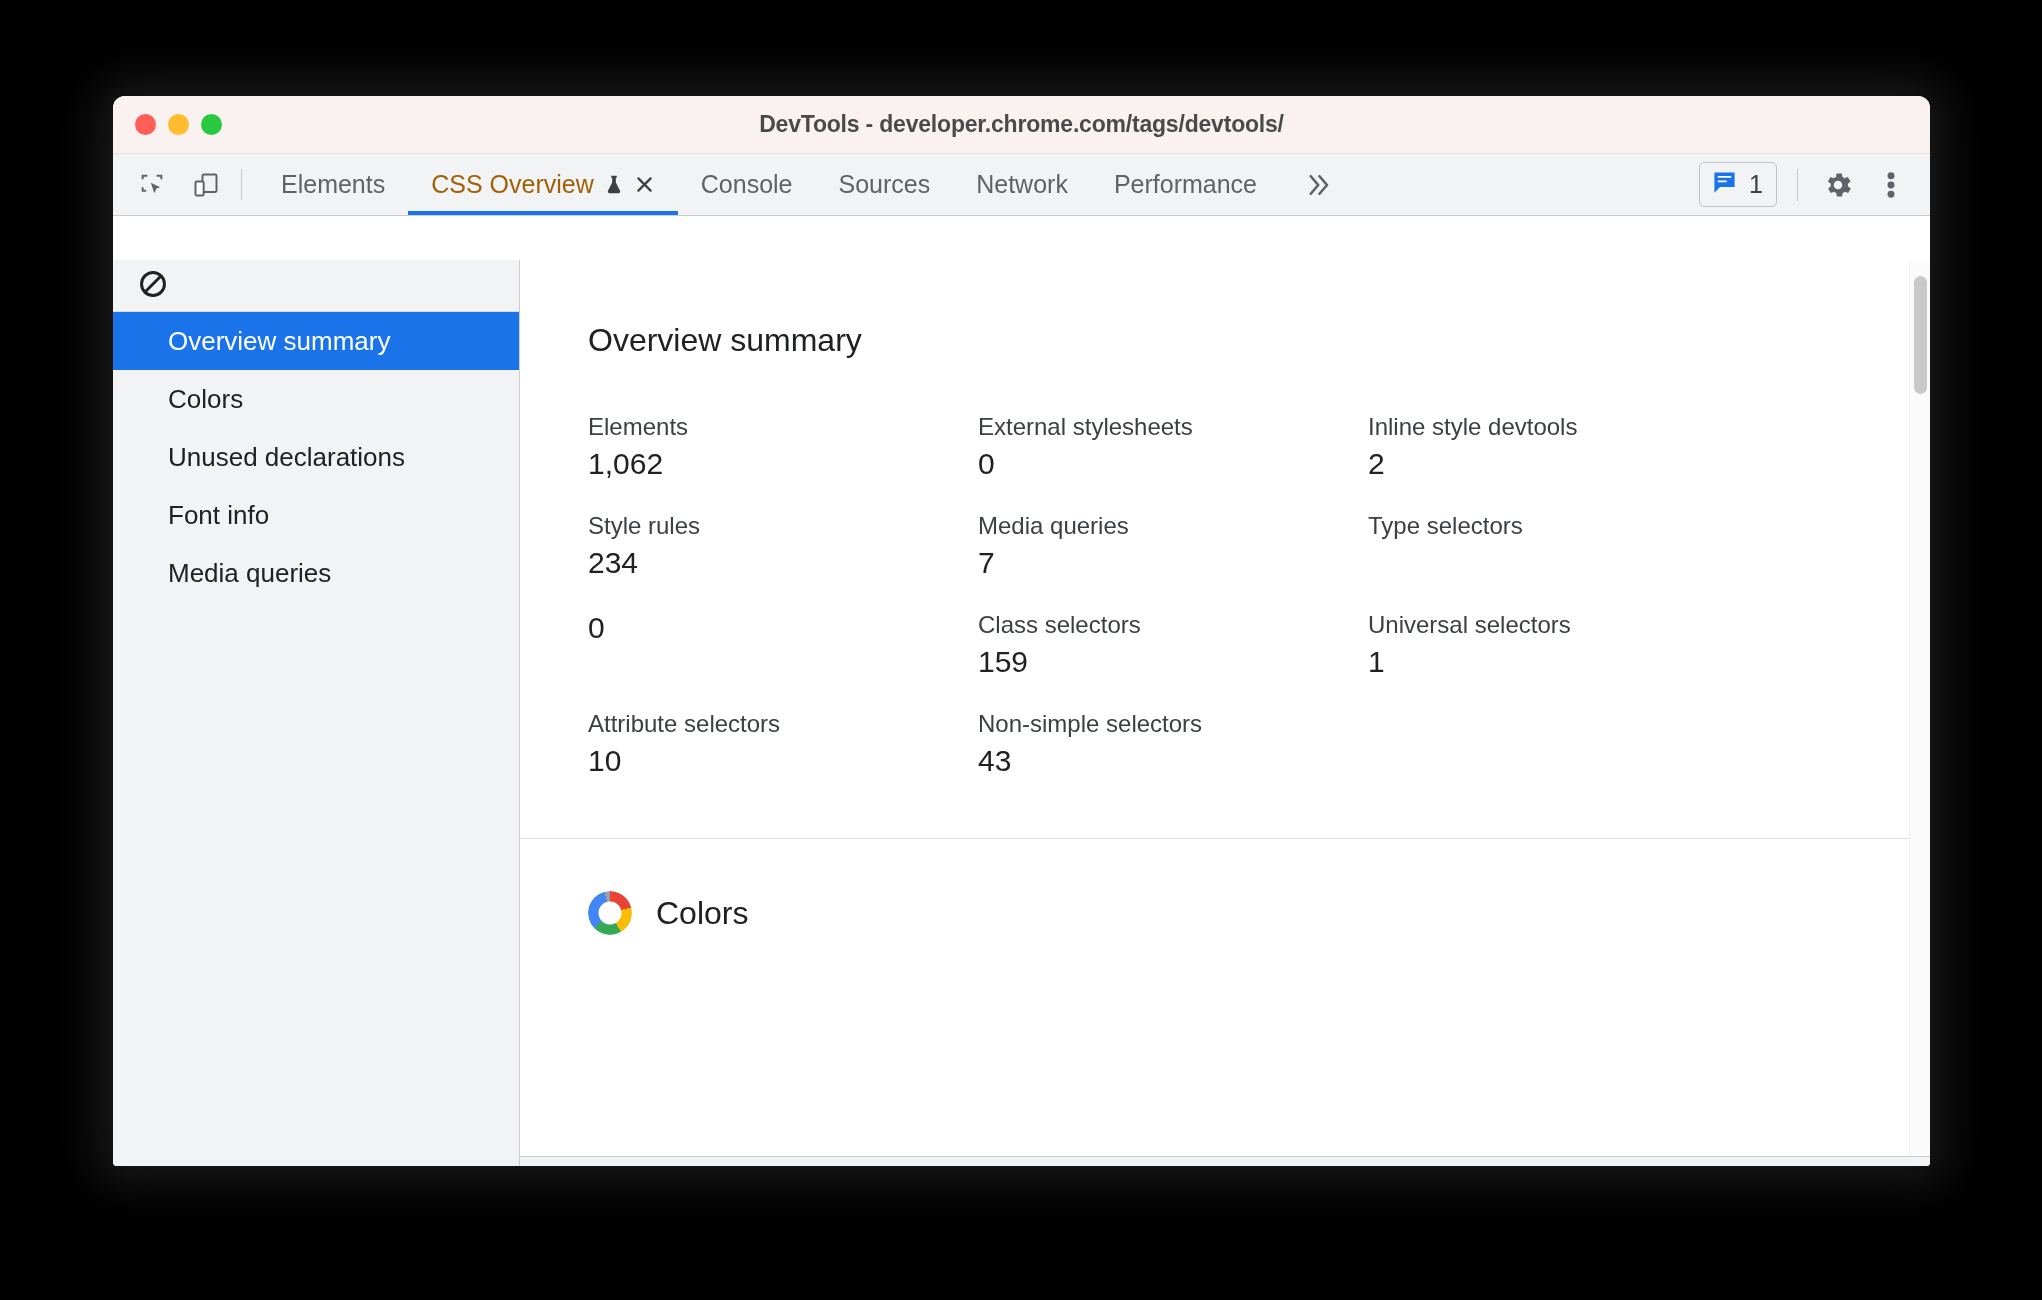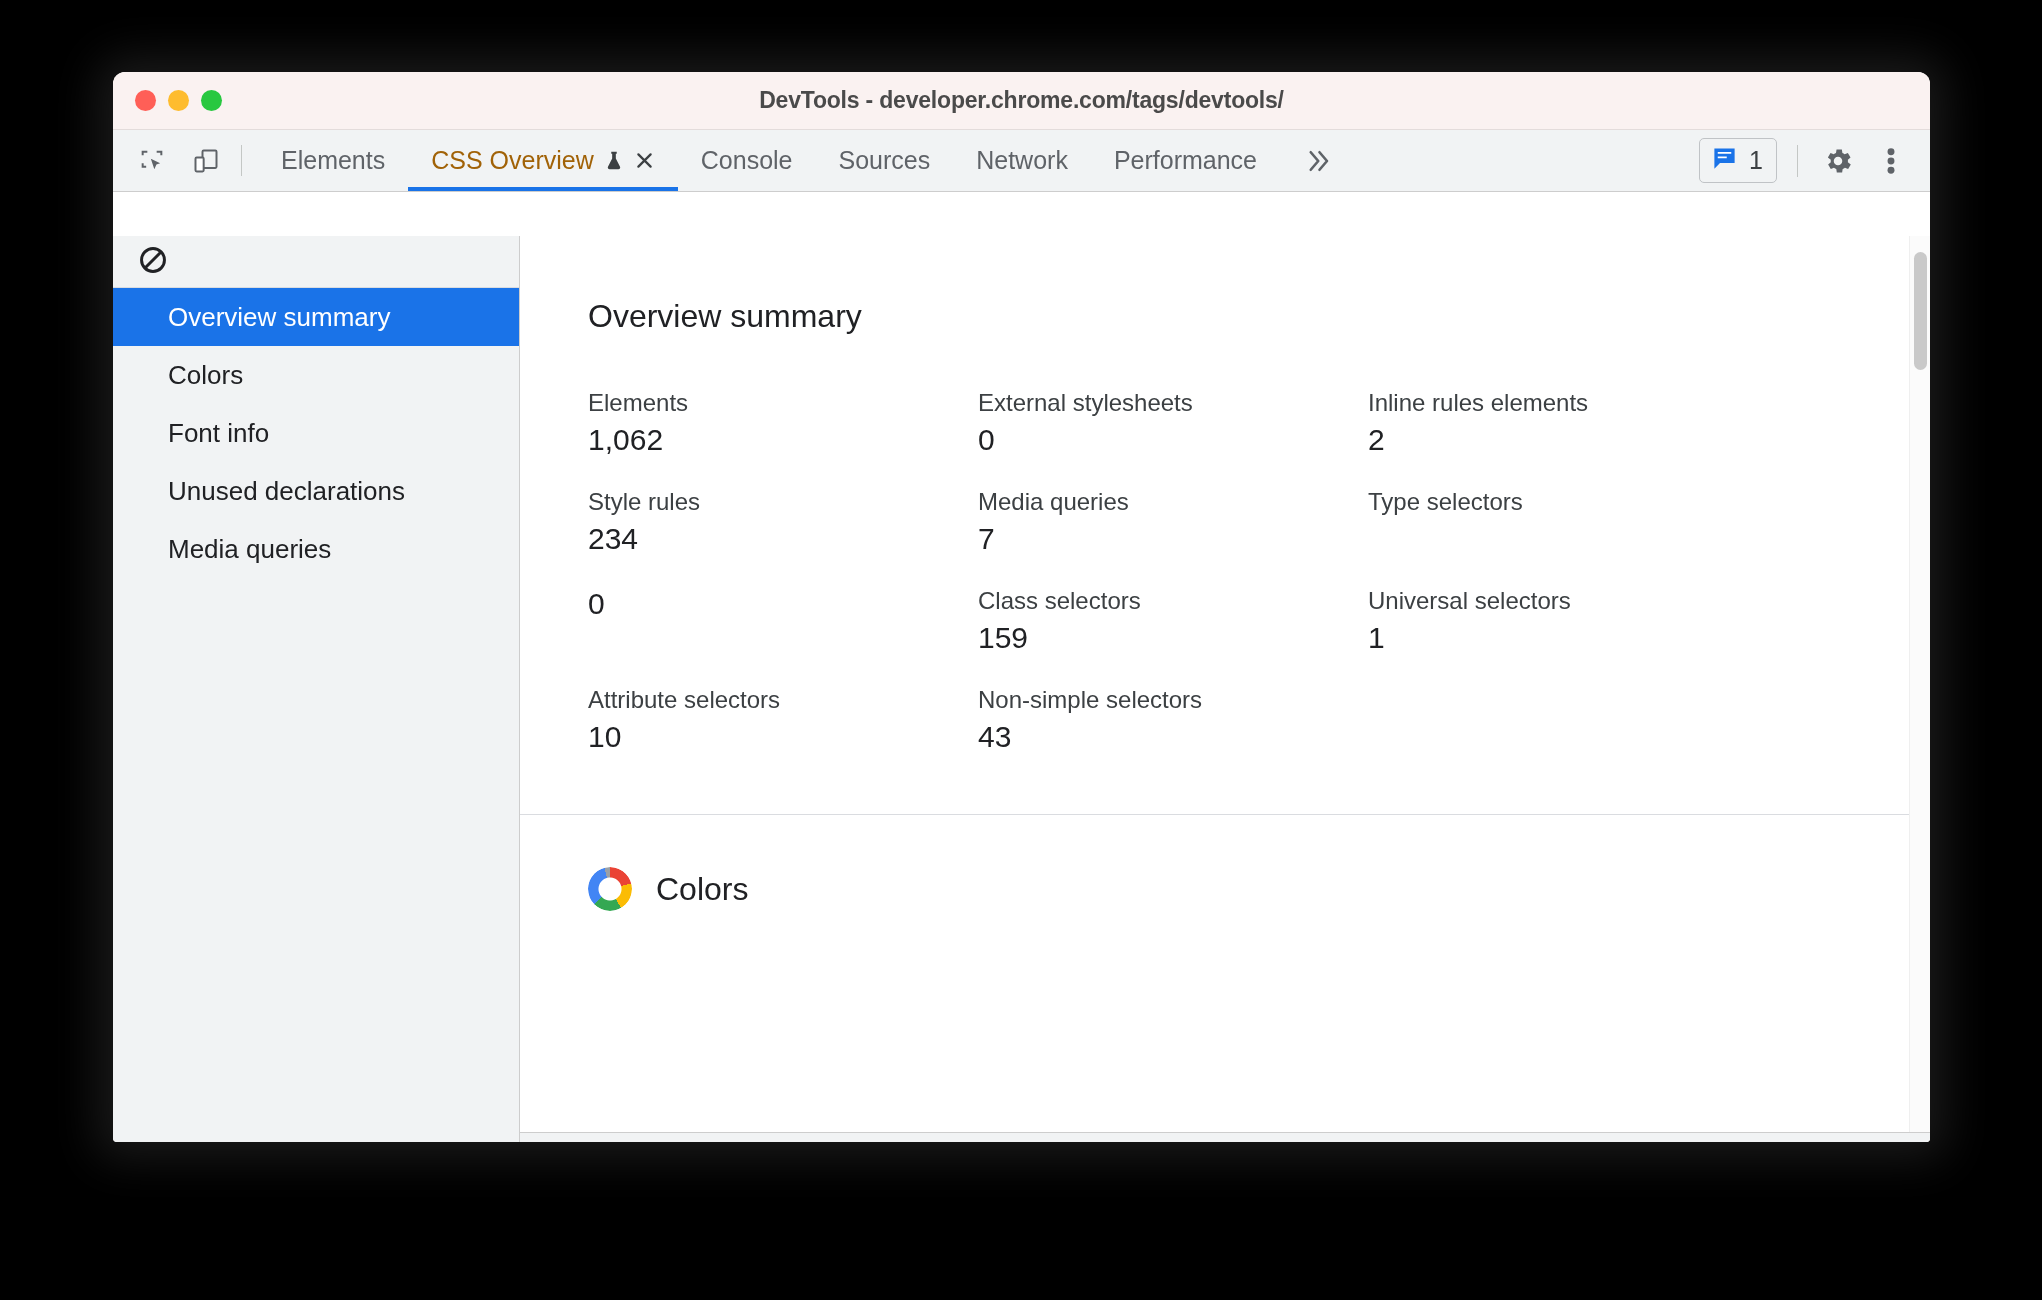--- a/index.html
+++ b/index.html
@@ -9,21 +9,21 @@
     height: 1300px;
     background: #000000;
     font-family: "Liberation Sans", sans-serif;
     overflow: hidden;
   }
 
   
   #window {
     position: absolute;
     left: 113px;
-    top: 72px;
+    top: 96px;
     width: 1817px;
     height: 1070px;
     background: #ffffff;
     border-radius: 12px 12px 4px 4px;
     overflow: hidden;
     box-shadow: 0 0 46px 16px rgba(255,255,255,0.10);
   }
 
   
   #titlebar {
@@ -367,24 +367,24 @@
         </span>
       </div>
       <div class="sidebar-list">
         <div class="sb-item selected">
           <span>Overview summary</span>
         </div>
         <div class="sb-item">
           <span>Colors</span>
         </div>
         <div class="sb-item">
+          <span>Unused declarations</span>
+        </div>
+        <div class="sb-item">
           <span>Font info</span>
-        </div>
-        <div class="sb-item">
-          <span>Unused declarations</span>
         </div>
         <div class="sb-item">
           <span>Media queries</span>
         </div>
       </div>
     </div>
 
     <div id="content-wrap">
       <div id="content-scroll">
 
@@ -394,21 +394,21 @@
           <div class="stats-grid">
             <div>
               <div class="stat-label">Elements</div>
               <div class="stat-value">1,062</div>
             </div>
             <div>
               <div class="stat-label">External stylesheets</div>
               <div class="stat-value">0</div>
             </div>
             <div>
-              <div class="stat-label">Inline rules elements</div>
+              <div class="stat-label">Inline style devtools</div>
               <div class="stat-value">2</div>
             </div>
 
             <div>
               <div class="stat-label">Style rules</div>
               <div class="stat-value">234</div>
             </div>
             <div>
               <div class="stat-label">Media queries</div>
               <div class="stat-value">7</div>

